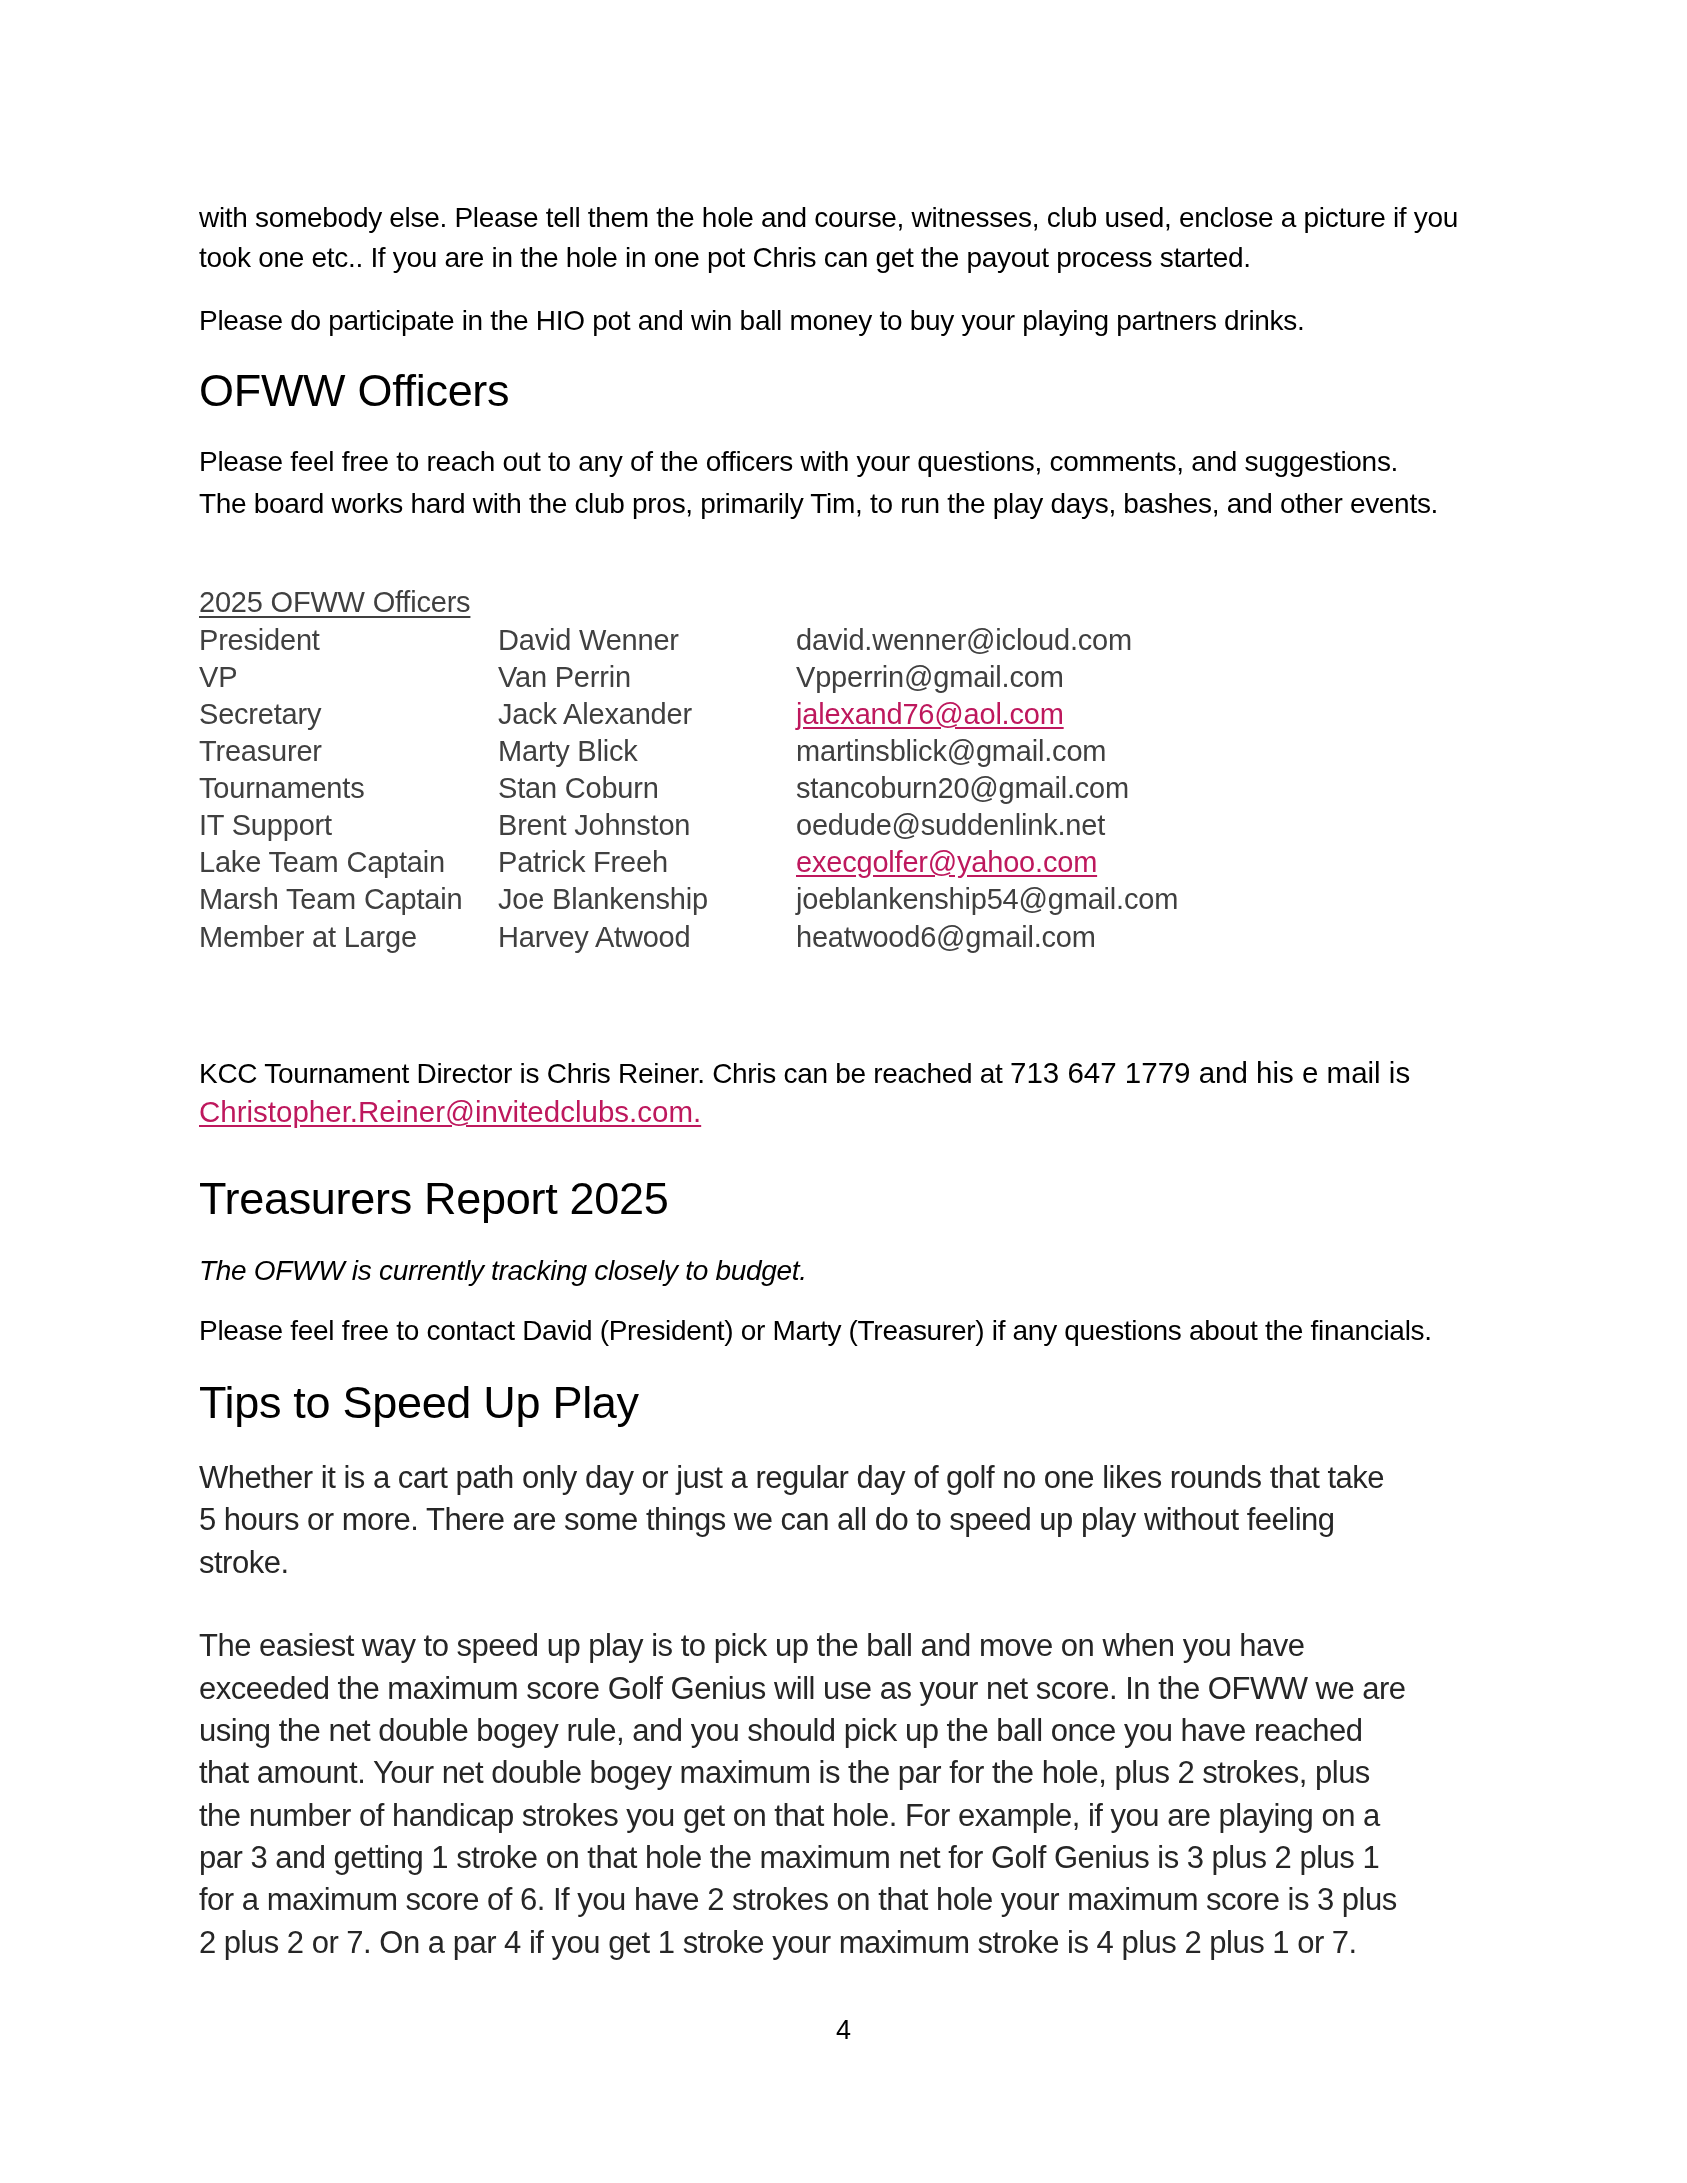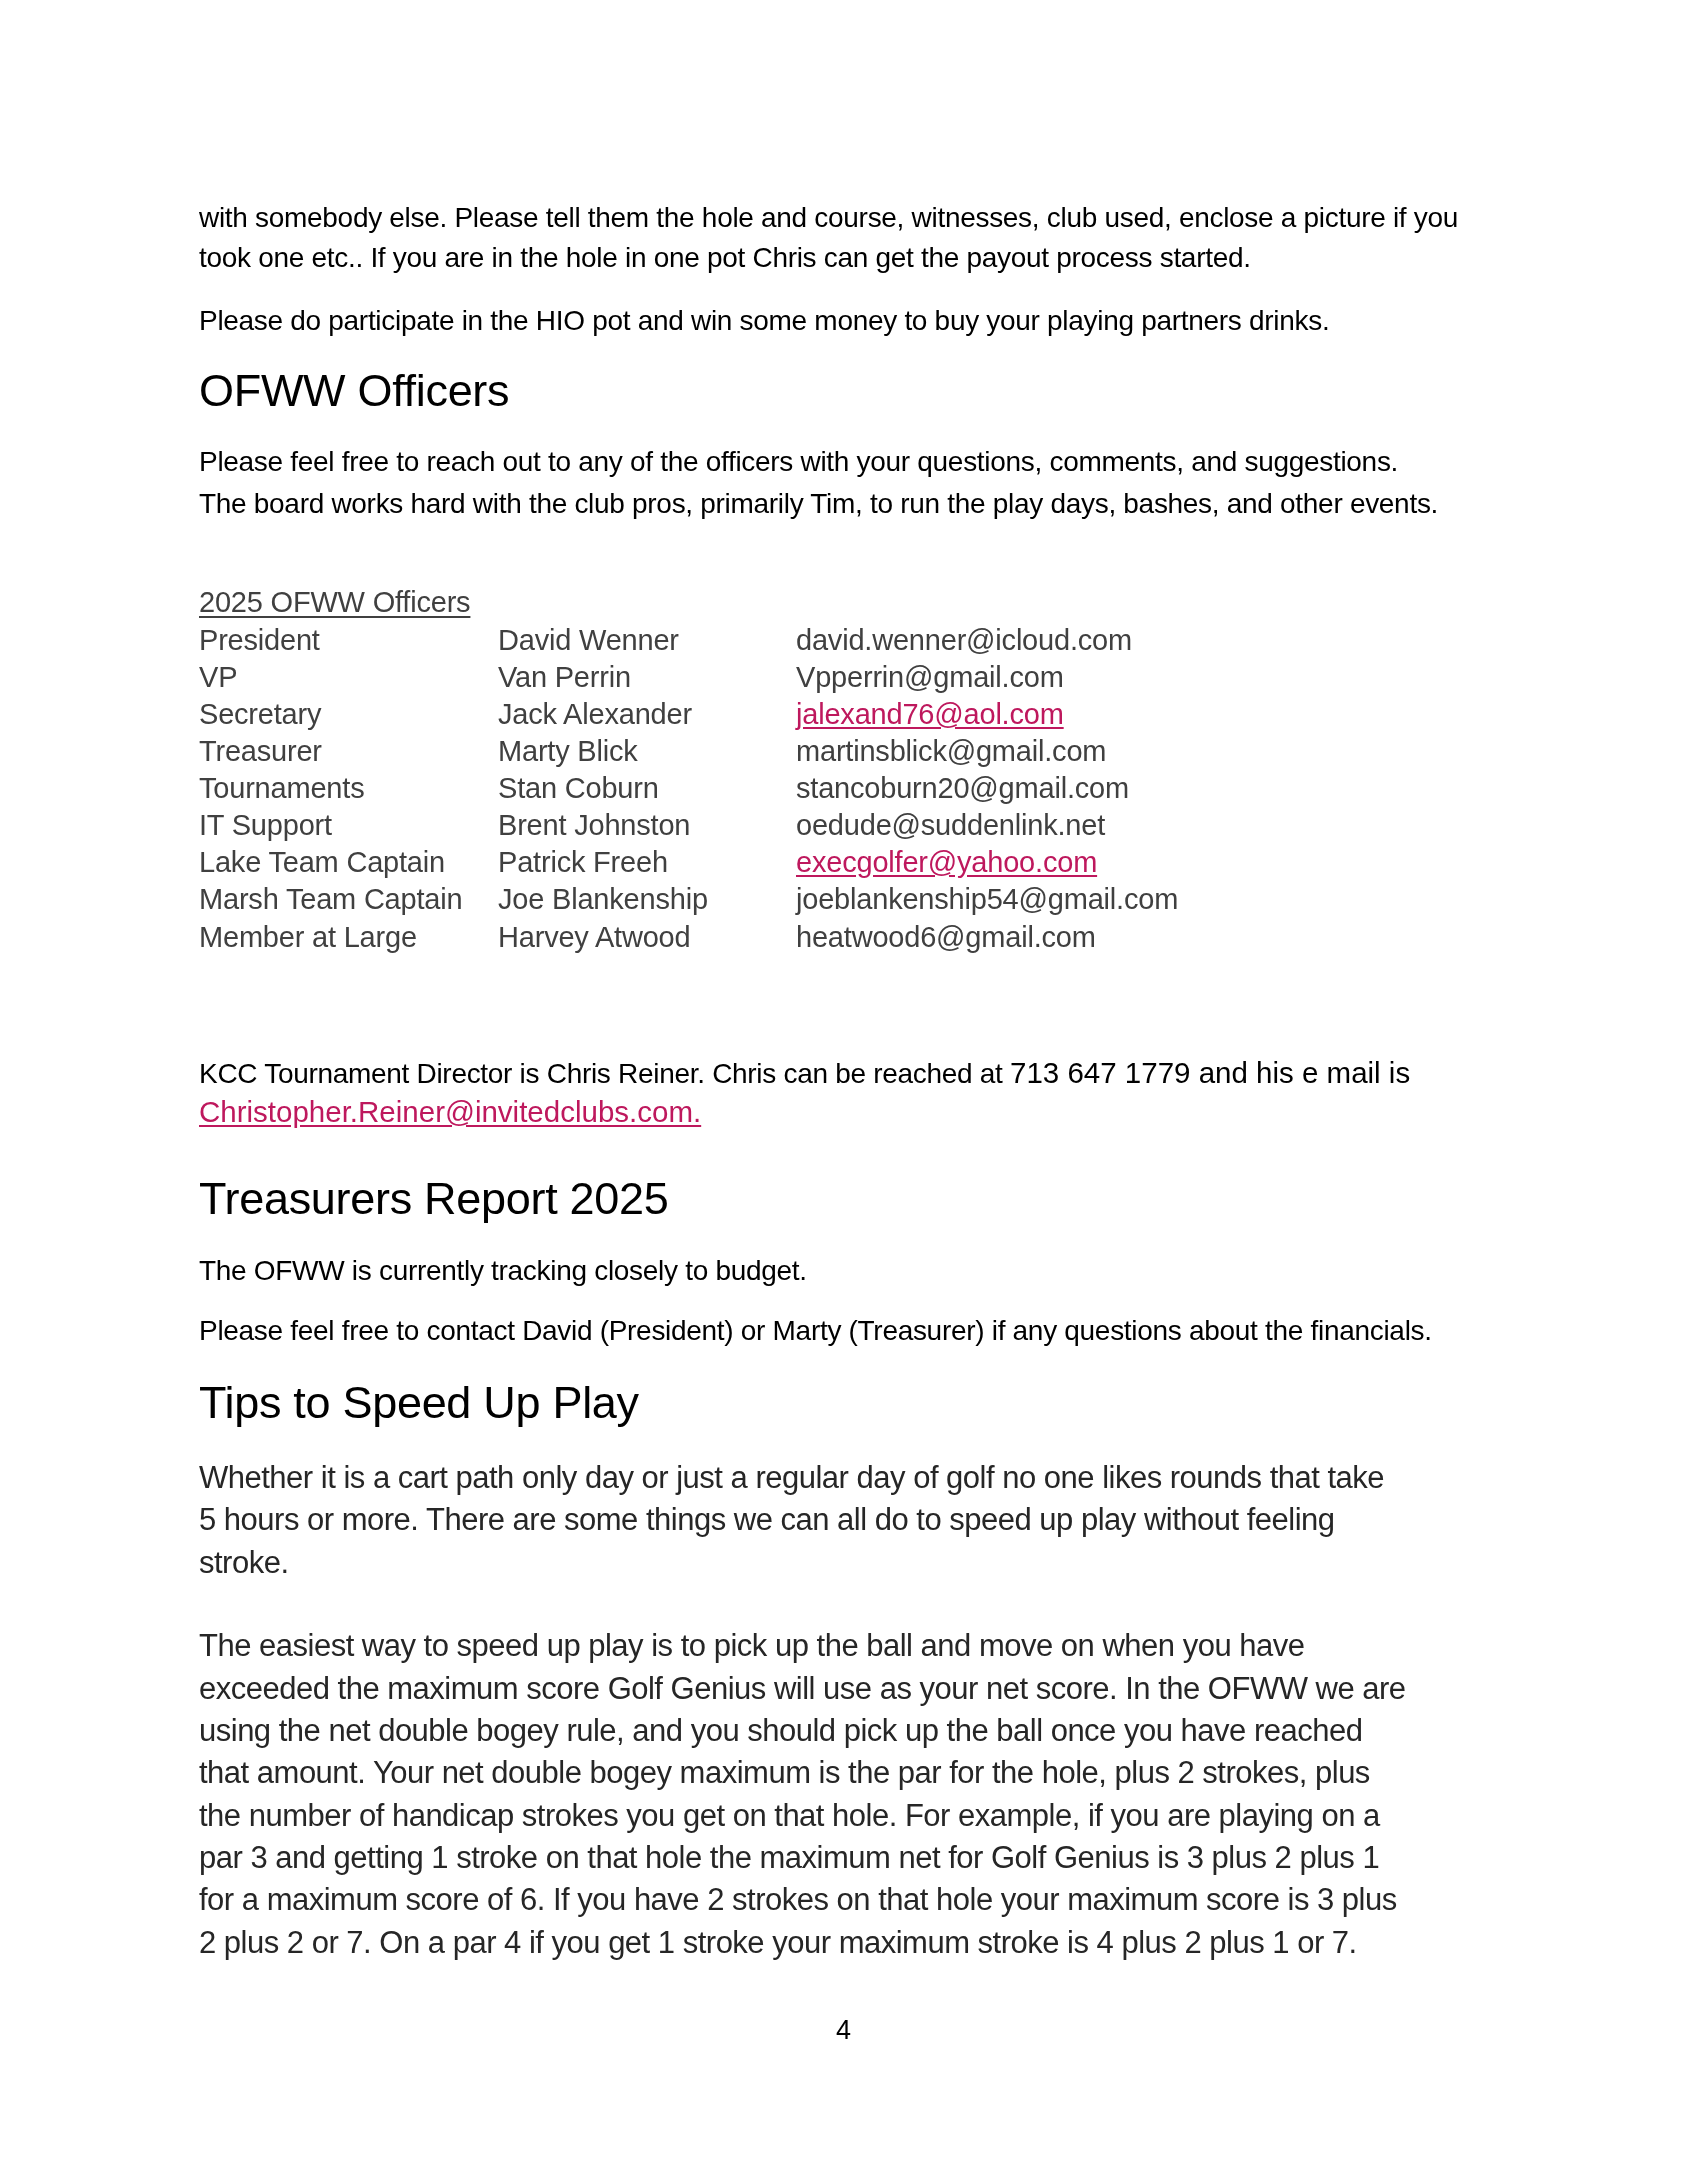--- a/index.html
+++ b/index.html
@@ -13,21 +13,21 @@
   .link { color: #be185d; text-decoration: underline; text-underline-offset: 3.4px; }
   .underline { text-decoration: underline; text-underline-offset: 4.2px; }
   .kcc-sans { font-size: 29.5px; letter-spacing: 0px; }
   .pg { font-size: 27px; color: #000; }
 </style>
 </head>
 <body>
 
 <div class="abs body-txt" style="left:199px; top:201px;">with somebody else. Please tell them the hole and course, witnesses, club used, enclose a picture if you</div>
 <div class="abs body-txt" style="left:199px; top:241px;">took one etc..  If you are in the hole in one pot Chris can get the payout process started.</div>
-<div class="abs body-txt" style="left:199px; top:304px;">Please do participate in the HIO pot and win some money to buy your playing partners drinks.</div>
+<div class="abs body-txt" style="left:199px; top:304px;">Please do participate in the HIO pot and win ball money to buy your playing partners drinks.</div>
 
 <div class="abs heading" style="left:199px; top:368px;">OFWW Officers</div>
 <div class="abs body-txt" style="left:199px; top:445px;">Please feel free to reach out to any of the officers with your questions, comments, and suggestions.</div>
 <div class="abs body-txt" style="left:199px; top:487px;">The board works hard with the club pros, primarily Tim, to run the play days, bashes, and other events.</div>
 
 <div class="abs tbl underline" style="left:199px; top:585px;">2025 OFWW Officers</div>
 
 <div id="officers-table">
     <div>
       <div class="abs tbl" style="left: 199px; top: 623px;">President</div>
@@ -73,21 +73,21 @@
       <div class="abs tbl" style="left: 199px; top: 920px;">Member at Large</div>
       <div class="abs tbl" style="left: 498px; top: 920px;">Harvey Atwood</div>
       <div class="abs tbl" style="left: 796px; top: 920px;">heatwood6@gmail.com</div>
     </div>
   </div>
 
 <div class="abs body-txt" style="left:199px; top:1056px;"><span>KCC Tournament Director is Chris Reiner.   Chris can be reached at </span><span class="kcc-sans">713 647 1779</span><span class="kcc-sans"> and his e mail is</span></div>
 <div class="abs body-txt kcc-sans link" style="left:199px; top:1095px;">Christopher.Reiner@invitedclubs.com.</div>
 
 <div class="abs heading" style="left:199px; top:1176px;">Treasurers Report 2025</div>
-<div class="abs body-txt" style="left:199px; top:1254px;">The OFWW is currently tracking closely to budget.</div>
+<div class="abs body-txt" style="left:199px; top:1254px;font-style:italic;">The OFWW is currently tracking closely to budget.</div>
 <div class="abs body-txt" style="left:199px; top:1314px;">Please feel free to contact David (President) or Marty (Treasurer) if any questions about the financials.</div>
 
 <div class="abs heading" style="left:199px; top:1380px;">Tips to Speed Up Play</div>
 <div id="tips-para1">
     <div class="abs tips-txt" style="left: 199px; top: 1459px;">Whether it is a cart path only day or just a regular day of golf no one likes rounds that take</div>
     <div class="abs tips-txt" style="left: 199px; top: 1501px;">5 hours or more.   There are some things we can all do to speed up play without feeling</div>
     <div class="abs tips-txt" style="left: 199px; top: 1544px;">stroke.</div>
   </div>
 <div id="tips-para2">
     <div class="abs tips-txt" style="left: 199px; top: 1627px;">The easiest way to speed up play is to pick up the ball and move on when you have</div>

